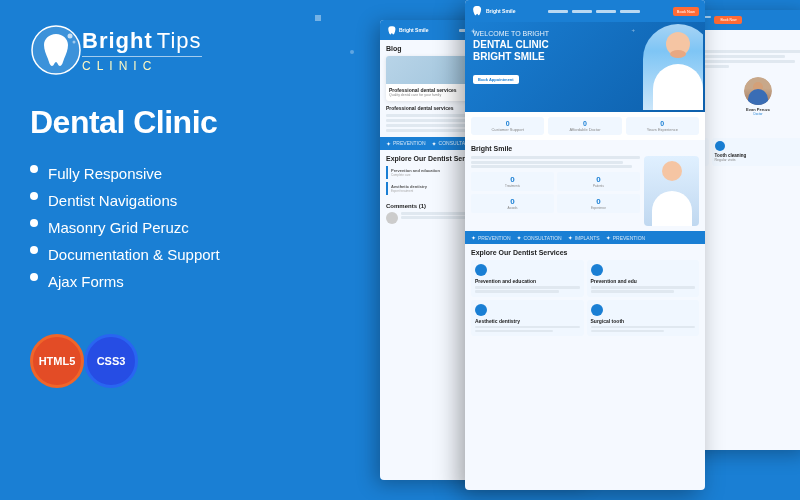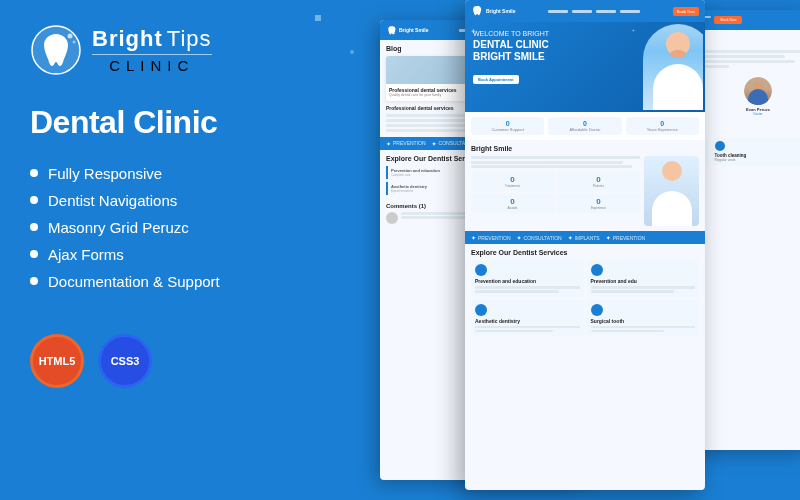--- a/index.html
+++ b/index.html
@@ -21,21 +21,20 @@
       height: 500px;
       padding: 24px 30px;
       display: flex;
       flex-direction: column;
       justify-content: flex-start;
     }
 
     .logo-area {
       display: flex;
       align-items: center;
-      gap: 10px;
       margin-bottom: 28px;
     }
 
     .logo-icon {
       width: 52px;
       height: 52px;
       flex-shrink: 0;
     }
 
     .logo-text {
@@ -64,25 +63,25 @@
     }
 
     .logo-divider {
       width: 100%;
       height: 1px;
       background: rgba(255,255,255,0.6);
       margin: 2px 0;
     }
 
     .logo-clinic {
-      color: #000000;
-      font-size: 15px;
+      color: #fef9c3;
+      font-size: 12px;
       letter-spacing: 6px;
       font-weight: 500;
-      text-align: center;
+      text-align: left;
     }
 
     .main-title {
       color: #ffffff;
       font-size: 32px;
       font-weight: 800;
       line-height: 1.15;
       margin-bottom: 24px;
       letter-spacing: -0.5px;
     }
@@ -91,35 +90,34 @@
       list-style: none;
       margin-bottom: 30px;
     }
 
     .features-list li {
       color: #ffffff;
       font-size: 15px;
       font-weight: 500;
       margin-bottom: 10px;
       display: flex;
-      align-items: center;
+      align-items: flex-start;
       gap: 10px;
     }
 
     .bullet {
       width: 8px;
       height: 8px;
       background: #ffffff;
       border-radius: 50%;
       flex-shrink: 0;
     }
 
     .tech-badges {
       display: flex;
-      gap: 14px;
       margin-top: 4px;
     }
 
     .badge {
       width: 54px;
       height: 54px;
       border-radius: 50%;
       display: flex;
       align-items: center;
       justify-content: center;
@@ -521,25 +519,25 @@
     <li>
       <span class="bullet"></span>
       <span>Dentist Navigations</span>
     </li>
     <li>
       <span class="bullet"></span>
       <span>Masonry Grid Peruzc</span>
     </li>
     <li>
       <span class="bullet"></span>
-      <span>Ajax Forms</span>
+      <span>Documentation &amp; Support</span>
     </li>
     <li>
       <span class="bullet"></span>
-      <span>Documentation &amp; Support</span>
+      <span>Ajax Forms</span>
     </li>
   </ul>
 
   <div class="tech-badges">
     <div class="badge badge-html">
       <span>HTML5</span>
     </div>
     <div class="badge badge-css">
       <span>CSS3</span>
     </div>

